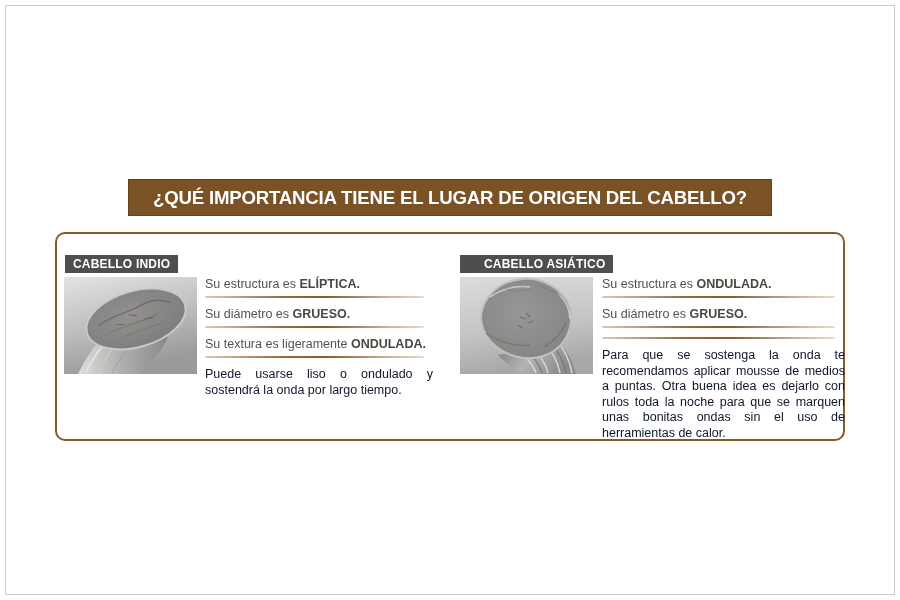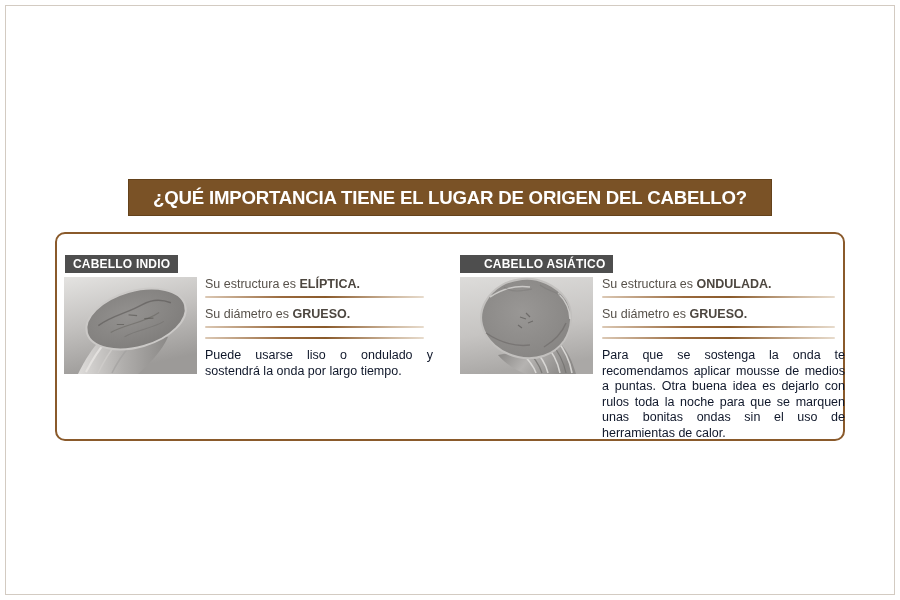--- a/index.html
+++ b/index.html
@@ -147,20 +147,21 @@
         <path d="M56,56 C70,52 84,56 98,52" stroke="#6b6965" stroke-width="1" fill="none" opacity="0.45"></path>
         <path d="M66,36 l8,3 M80,44 l9,2 M52,42 l7,2" stroke="#55534f" stroke-width="1.2" opacity="0.6"></path>
       </g>
     </svg>
 
     <div class="textblock left">
       <div class="attr-line"><span>Su estructura es </span><b>ELÍPTICA.</b></div>
       <div class="attr-sep"></div>
       <div class="attr-line"><span>Su diámetro es </span><b>GRUESO.</b></div>
       <div class="attr-sep"></div>
+      <div class="attr-line"><span>Su textura es ligeramente </span><b>ONDULADA.</b></div>
       <div class="attr-sep"></div>
       <div class="note">Puede usarse liso o ondulado y sostendrá la onda por largo tiempo.</div>
     </div>
 
     <div class="col-label right">CABELLO ASIÁTICO</div>
 
     <svg class="hair-img right" viewBox="0 0 133 97">
       <defs>
         <linearGradient id="bg2" x1="0" y1="0" x2="0.2" y2="1">
           <stop offset="0" stop-color="#dddcda"></stop>

